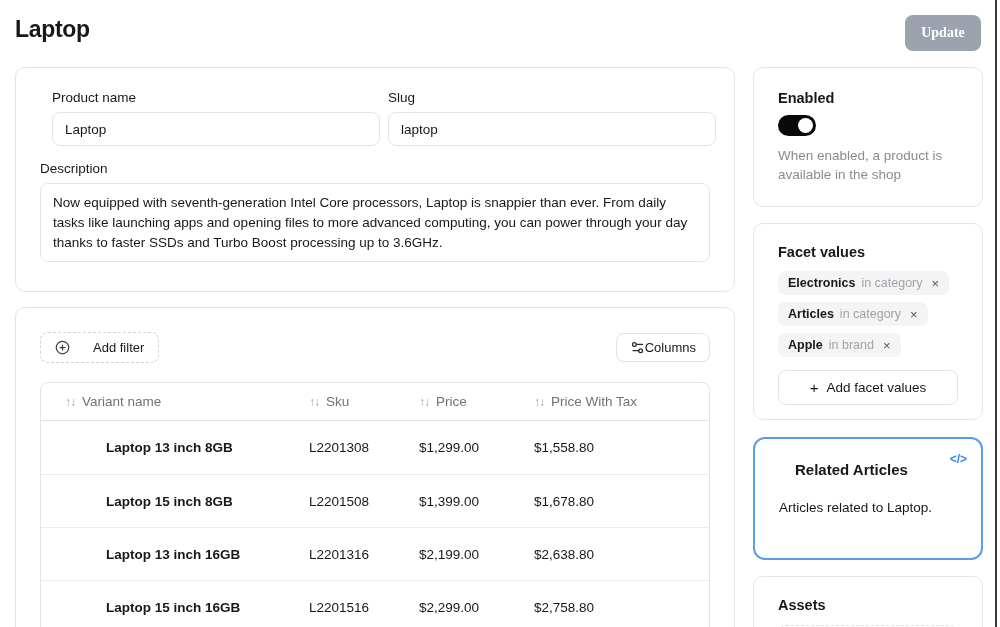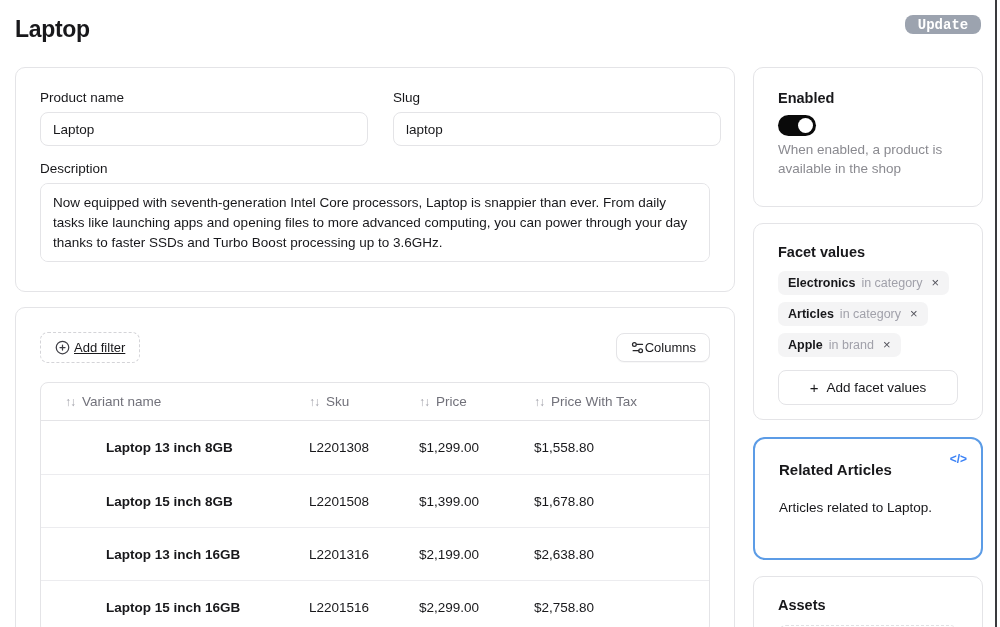--- a/index.html
+++ b/index.html
@@ -4,51 +4,51 @@
 <style>
   * { margin:0; padding:0; box-sizing:border-box; }
   html,body { width:1000px; height:627px; }
   body {
     position:relative; overflow:hidden; background:#ffffff;
     font-family:"Liberation Sans", sans-serif; color:#18181b;
   }
   
   .page-title { position:absolute; left:15px; top:16px; font-size:23px; font-weight:700; letter-spacing:-0.3px; }
   .update-btn {
-    position:absolute; left:905px; top:15px; width:76px; height:19px;
+    position:absolute; left:905px; top:15px; width:76px; height:36px;
     background:#9ca3af; color:#fff; border:none; border-radius:8px;
-    font-size:14px; font-weight:600; font-family:Liberation Mono, monospace; cursor:pointer;
+    font-size:14px; font-weight:600; font-family:Liberation Serif, serif; cursor:pointer;
   }
   
   .left-col { position:absolute; left:15px; top:67px; width:720px; }
   .right-col { position:absolute; left:753px; top:67px; width:230px; }
   .card { background:#fff; border:1px solid #e4e4e7; border-radius:10px; }
 
   
   .card-form { padding:22px 24px; height:225px; }
-  .form-grid { display:grid; grid-template-columns:328px 328px; column-gap:25px; }
+  .form-grid { display:grid; grid-template-columns:328px 328px; column-gap:8px;margin-left:12px; }
   .field-label { display:block; font-size:13.5px; font-weight:500; margin-bottom:7px; color:#18181b; }
   .text-input {
     width:100%; height:34px; border:1px solid #e4e4e7; border-radius:8px;
     padding:0 12px; font-size:13.5px; color:#18181b; font-family:inherit; background:#fff; outline:none;
   }
   .desc-block { margin-top:15px; }
   .desc-area {
     width:100%; height:79px; border:1px solid #e4e4e7; border-radius:8px;
     padding:9px 12px; font-size:13.5px; line-height:20px; color:#18181b;
     font-family:inherit; resize:none; outline:none; background:#fff;
   }
 
   
   .card-table { margin-top:15px; padding:24px; height:380px; }
   .toolbar { display:flex; justify-content:space-between; align-items:center; }
   .btn-dashed {
-    display:inline-flex; align-items:center; gap:4px; height:31px; padding:0 14px;
+    display:inline-flex; align-items:center; gap:23px; height:31px; padding:0 14px;
     border:1px dashed #d4d4d8; border-radius:8px; background:#fff;
-    font-size:13px; font-weight:500; font-family:inherit; color:#18181b; cursor:pointer;text-decoration:underline;
+    font-size:13px; font-weight:500; font-family:inherit; color:#18181b; cursor:pointer;
   }
   .btn-outline {
     display:inline-flex; align-items:center; gap:0; height:29px; padding:0 13px;
     border:1px solid #e4e4e7; border-radius:8px; background:#fff;
     font-size:13px; font-weight:500; font-family:inherit; color:#18181b; cursor:pointer;
     box-shadow:0 1px 1px rgba(0,0,0,0.03);
   }
   .icon-svg { display:block; }
   .table-box { margin-top:19px; border:1px solid #e4e4e7; border-radius:8px; overflow:hidden; }
   .t-row { display:grid; grid-template-columns:244px 110px 115px 1fr; align-items:center; padding-left:24px; }
@@ -60,40 +60,40 @@
   .cell-variant { font-weight:600;padding-left:41px; }
 
   
   .card-enabled { padding:22px 24px; height:140px; }
   .side-title { font-size:14.5px; font-weight:700; color:#18181b; }
   .toggle {
     margin-top:9px; width:38px; height:21px; border-radius:999px; background:#0a0a0a;
     position:relative; cursor:pointer; border:none; display:block;
   }
   .toggle-knob { position:absolute; top:3px; left:20px; width:15px; height:15px; border-radius:50%; background:#fff; }
-  .help-text { margin-top:4px; font-size:13.5px; line-height:19px; color:#8a8a90; }
+  .help-text { margin-top:10px; font-size:13.5px; line-height:19px; color:#8a8a90; }
 
   .card-facets { margin-top:16px; padding:20px 24px; height:197px; }
   .chip-list { margin-top:11px; display:flex; flex-direction:column; gap:7px; align-items:flex-start; }
   .chip {
-    display:inline-flex; align-items:flex-start; gap:6px; background:#f4f4f5;
+    display:inline-flex; align-items:flex-end; gap:6px; background:#f4f4f5;
     border-radius:7px; padding:5px 10px; font-size:12.5px;
   }
   .chip-name { font-weight:600; color:#18181b; }
   .chip-qualifier { color:#a1a1aa; }
   .chip-close { color:#52525b; font-size:13px; margin-left:3px; cursor:pointer; background:none; border:none; font-family:inherit; line-height:1; }
   .add-facet-btn {
     margin-top:13px; width:100%; height:35px; border:1px solid #e4e4e7; border-radius:8px;
     background:#fff; font-size:13.5px; font-weight:500; font-family:inherit; color:#18181b;
     display:flex; align-items:center; justify-content:center; gap:8px; cursor:pointer;
   }
   .plus-glyph { font-size:15px; font-weight:400; color:#18181b; }
 
   .card-related { margin-top:17px; border:2px solid #5c9ce6; border-radius:12px; padding:22px 24px; height:123px; position:relative; }
-  .related-title { font-size:15px; font-weight:700; }
+  .related-title { font-size:15px; font-weight:700;margin-left:16px; }
   .related-body { margin-top:22px; font-size:13.5px; color:#18181b; }
   .code-icon {
     position:absolute; top:13px; right:14px; color:#3b82f6; font-size:12px; font-weight:700;
     background:none; border:none; cursor:pointer; font-family:inherit;
   }
 
   .card-assets { margin-top:16px; padding:20px 24px; height:100px; }
   .asset-placeholder { margin-top:12px; border:1.5px dashed #e0e0e3; border-radius:8px; height:40px; }
 
   

